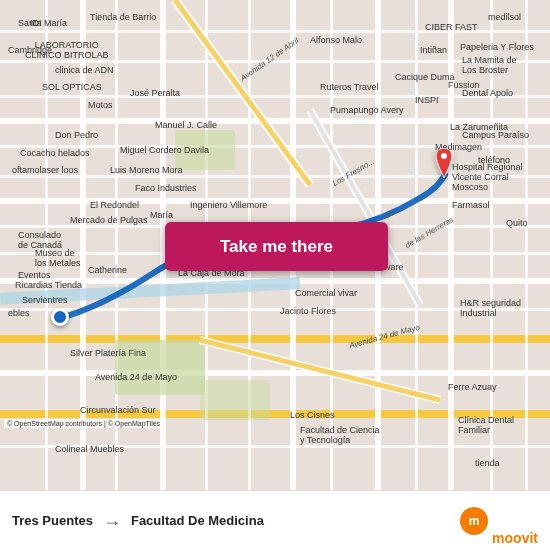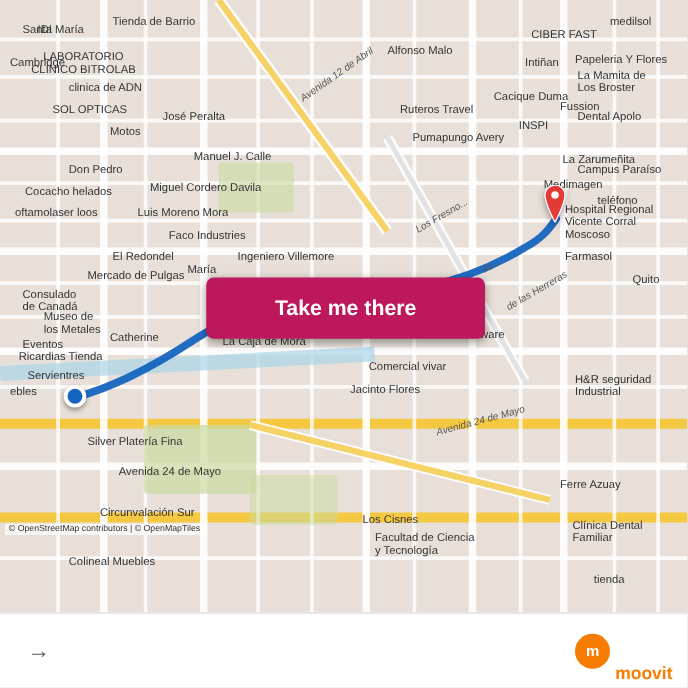--- a/index.html
+++ b/index.html
@@ -332,21 +332,23 @@
       <div class="map-label-road" style="top: 332px; left: 348px; transform: rotate(-15deg);">Avenida 24 de Mayo</div>
       <div class="map-label-road" style="top: 55px; left: 235px; transform: rotate(-35deg);">Avenida 12 de Abril</div>
     </div>
 
   <button id="take-me-there-btn">Take me there</button>
 
   <div id="osm-attr">© OpenStreetMap contributors | © OpenMapTiles</div>
 </div>
 
 <div id="bottom-bar">
+  <span id="route-from">Tres Puentes</span>
   <span id="route-arrow">→</span>
+  <span id="route-to">Facultad De Medicina</span>
 
   <div id="moovit-logo">
     <div id="moovit-icon">
       <span style="font-size:12px;font-weight:900;">m</span>
     </div>
     <span id="moovit-text">moovit</span>
   </div>
 </div>
 
 </body></html>

